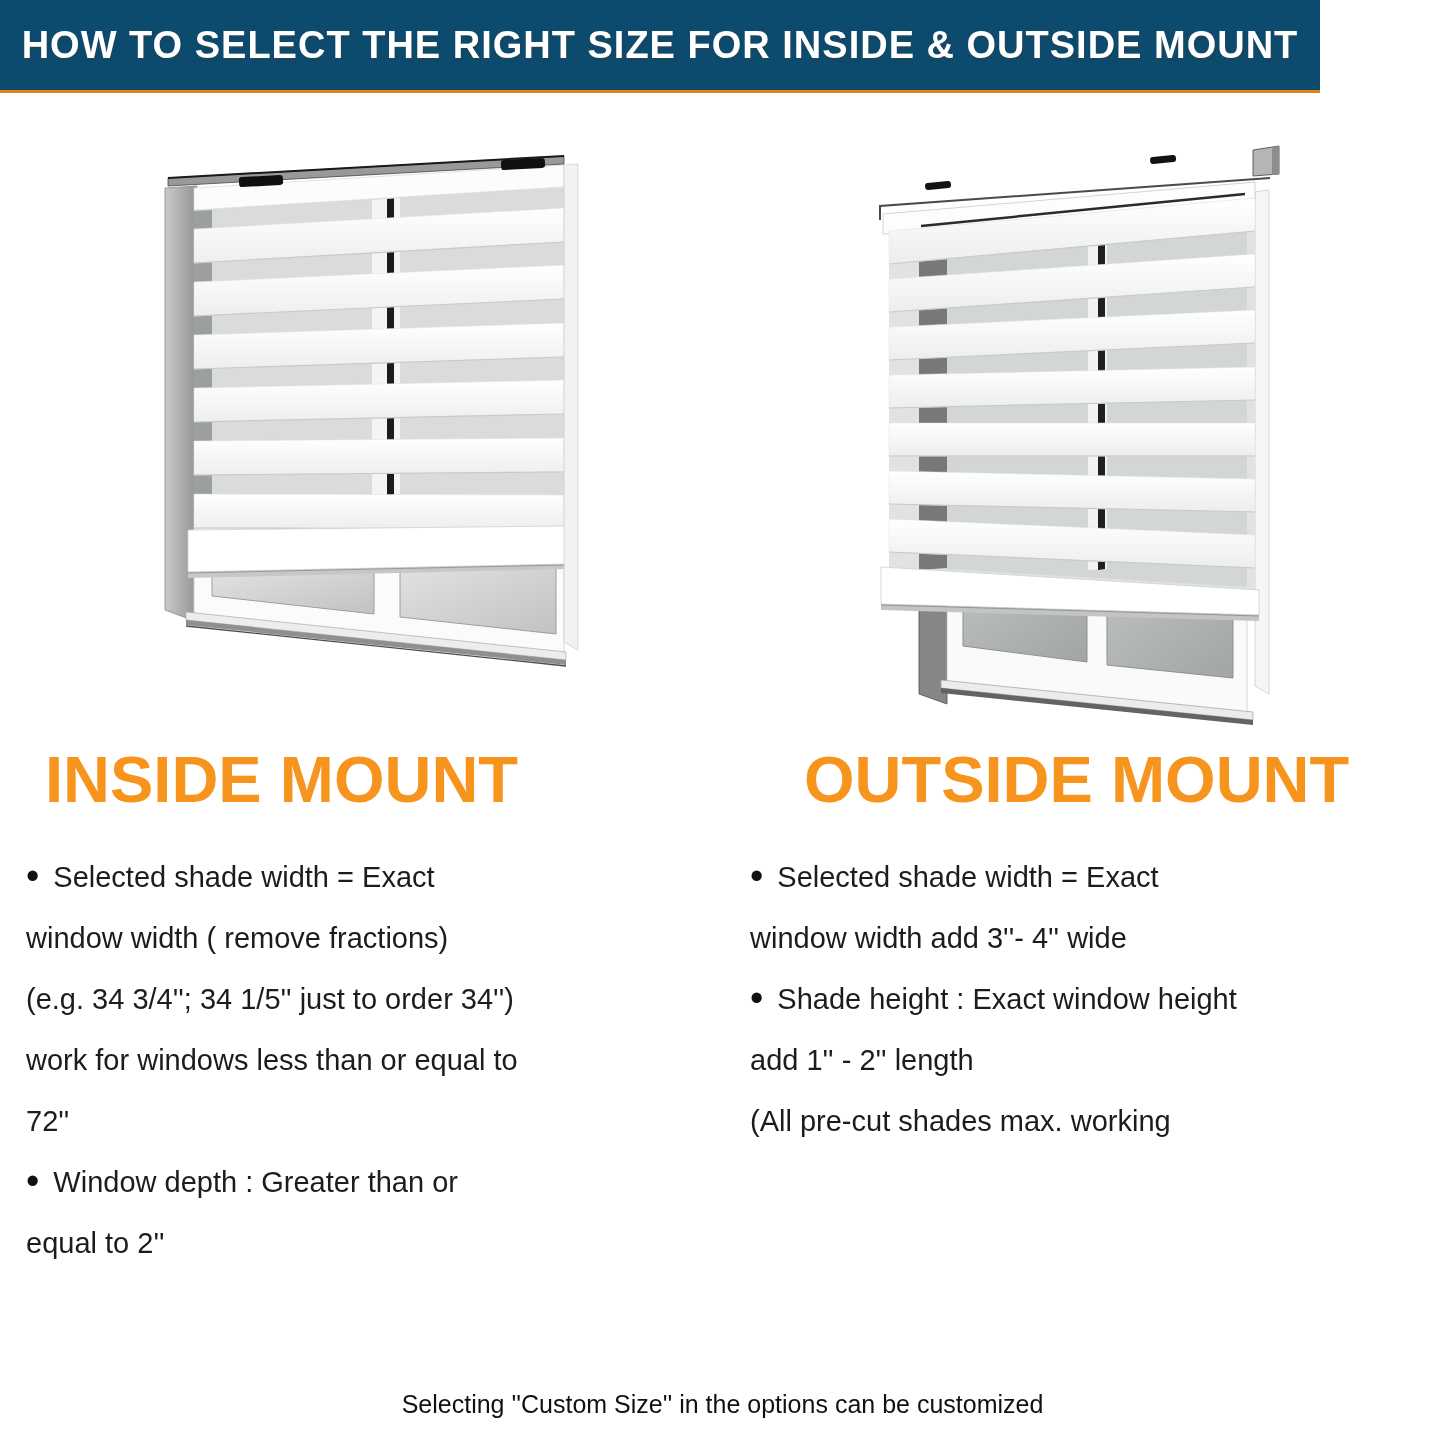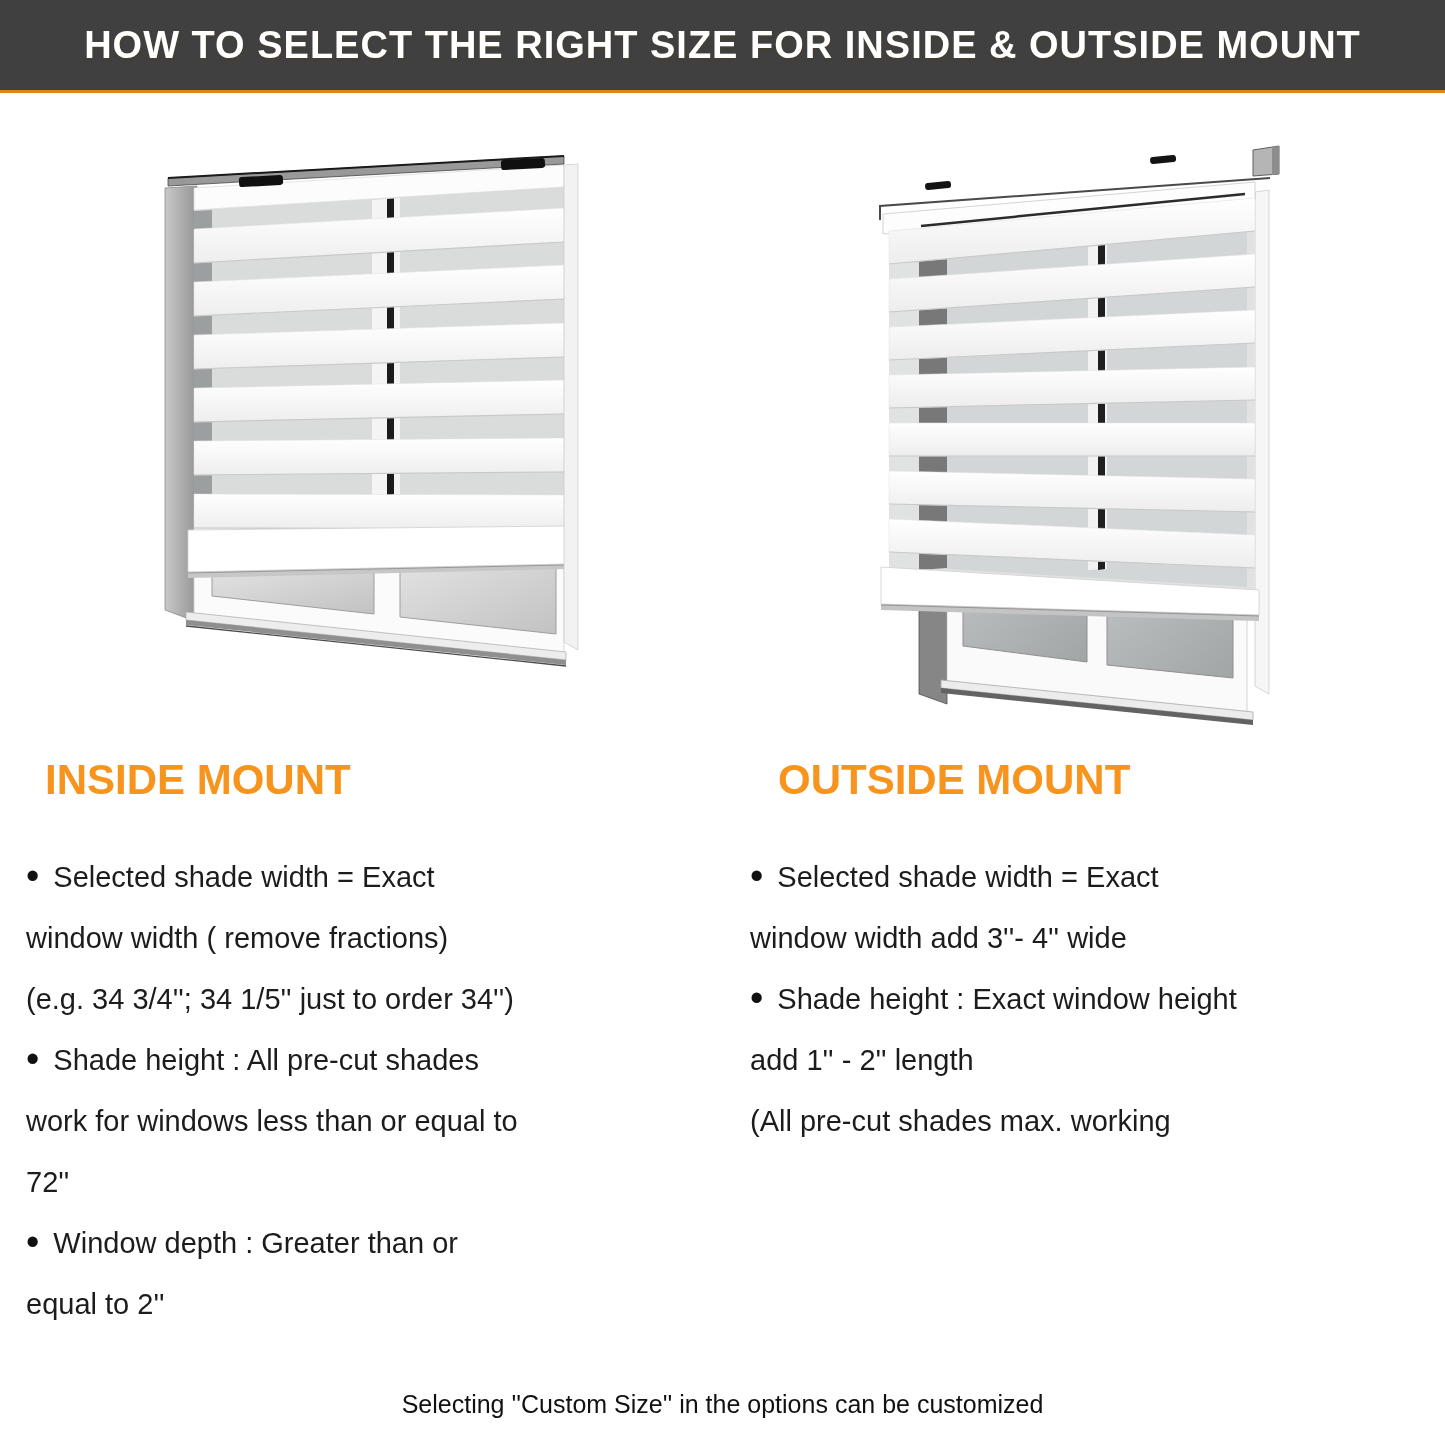--- a/index.html
+++ b/index.html
@@ -1,37 +1,37 @@
 <!DOCTYPE html>
 <html><head>
 <meta charset="utf-8">
 <style>
   html,body{margin:0;padding:0;background:#ffffff;}
   .canvas{position:relative;width:1445px;height:1432px;background:#ffffff;
           font-family:"Liberation Sans",sans-serif;overflow:hidden;}
 
   
-  .banner{position:absolute;top:0;left:0;width:1445px;height:93px;background:#404040;
+  .banner{position:absolute;top:0;left:0;width:1320px;height:93px;background:#0c4a6e;
           border-bottom:3px solid #E2821B;box-sizing:border-box;
           display:flex;align-items:center;justify-content:center;}
   .banner h1{margin:0;font-size:38px;font-weight:bold;color:#ffffff;letter-spacing:1px;
              white-space:nowrap;text-shadow:1px 2px 2px rgba(90,60,0,.22);}
 
   
   .fig{position:absolute;}
   .fig-inside{left:160px;top:152px;}
   .fig-outside{left:855px;top:138px;}
 
   
   .col{position:absolute;top:752px;}
   .col-left{left:26px;}
   .col-right{left:750px;}
-  .heading{margin:0;font-size:42px;line-height:56px;font-weight:bold;color:#F7941E;white-space:nowrap;}
+  .heading{margin:0;font-size:65px;line-height:56px;font-weight:bold;color:#F7941E;white-space:nowrap;}
   .col-left  .heading{margin-left:19px;}
-  .col-right .heading{margin-left:28px;}
+  .col-right .heading{margin-left:54px;}
   .lines{margin-top:38px;}
   .line{font-size:33px;line-height:59px;color:#1c1c1c;white-space:nowrap;}
   .dot{font-size:38px;color:#111;margin-right:14px;vertical-align:-2px;}
   .txt{font-size:29px;}
 
   
   .footer-note{position:absolute;top:1390px;left:0;width:1445px;margin:0;
                text-align:center;font-size:25px;color:#111111;}
 </style>
 </head>
@@ -186,21 +186,20 @@
       <polyline points="26,467 404,478" fill="none" stroke="#969696" stroke-width="1"></polyline>
     </g>
   </svg>
 
   <section class="col col-left">
     <h2 class="heading">INSIDE MOUNT</h2>
     <div class="lines">
         <div class="line"><span class="dot">•</span><span class="txt">Selected shade width = Exact</span></div>
         <div class="line"><span class="txt">window width ( remove fractions)</span></div>
         <div class="line"><span class="txt">(e.g. 34 3/4''; 34 1/5'' just to order 34'')</span></div>
-        <div class="line"><span class="dot">•</span><span class="txt">Shade height : All pre-cut shades</span></div>
         <div class="line"><span class="txt">work for windows less than or equal to</span></div>
         <div class="line"><span class="txt">72''</span></div>
         <div class="line"><span class="dot">•</span><span class="txt">Window depth : Greater than or</span></div>
         <div class="line"><span class="txt">equal to 2''</span></div>
       </div>
   </section>
 
   <section class="col col-right">
     <h2 class="heading">OUTSIDE MOUNT</h2>
     <div class="lines">

